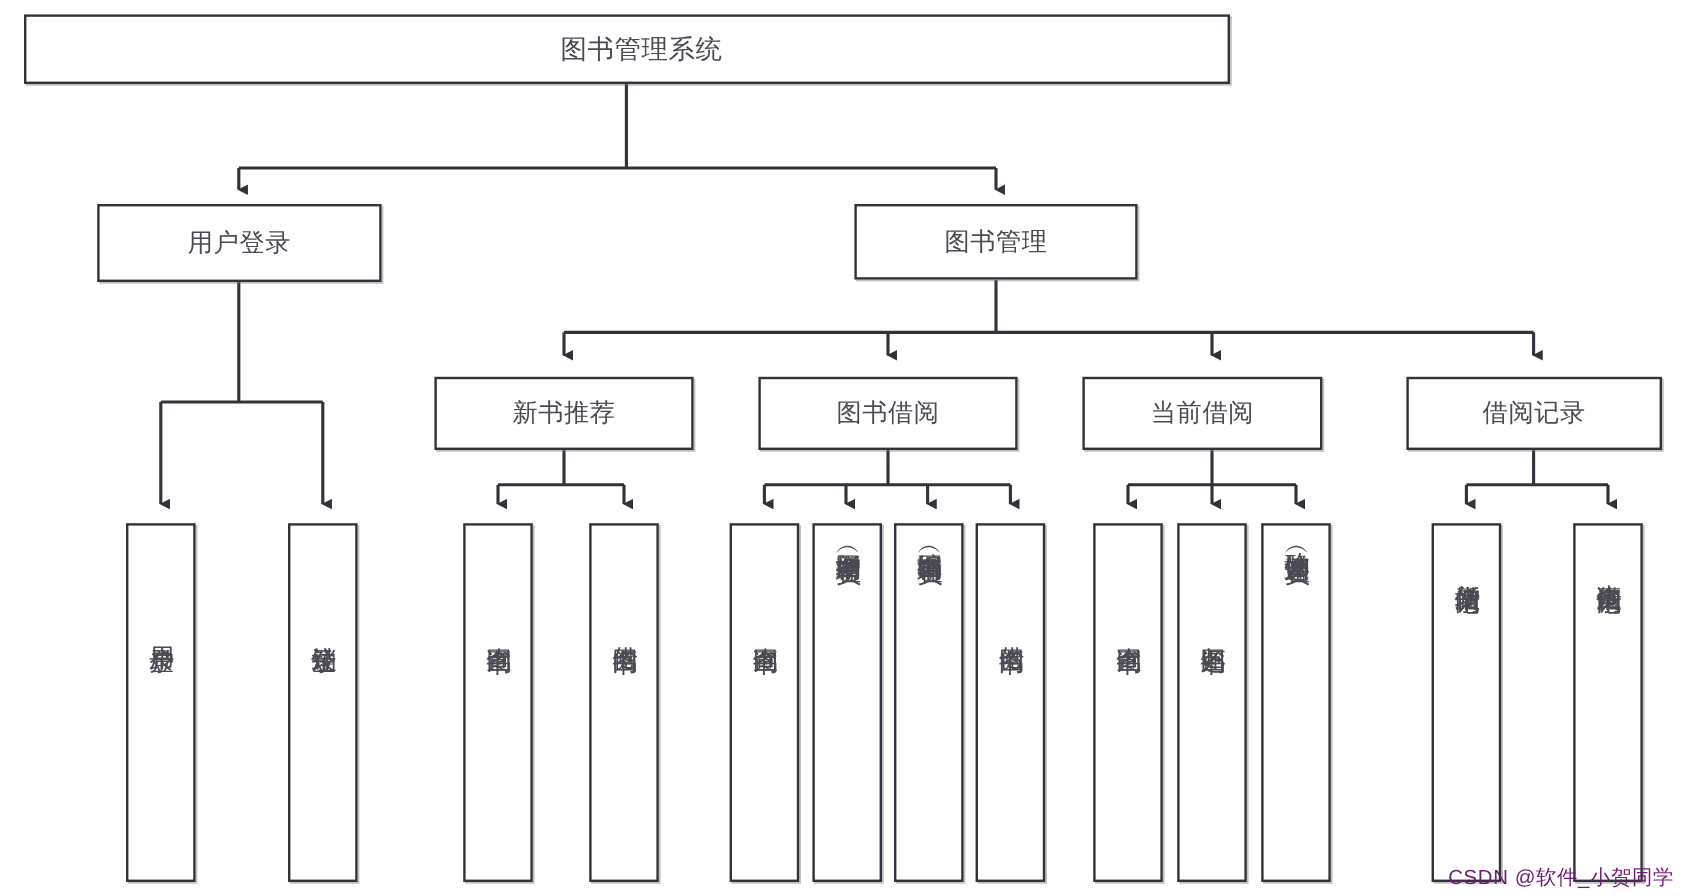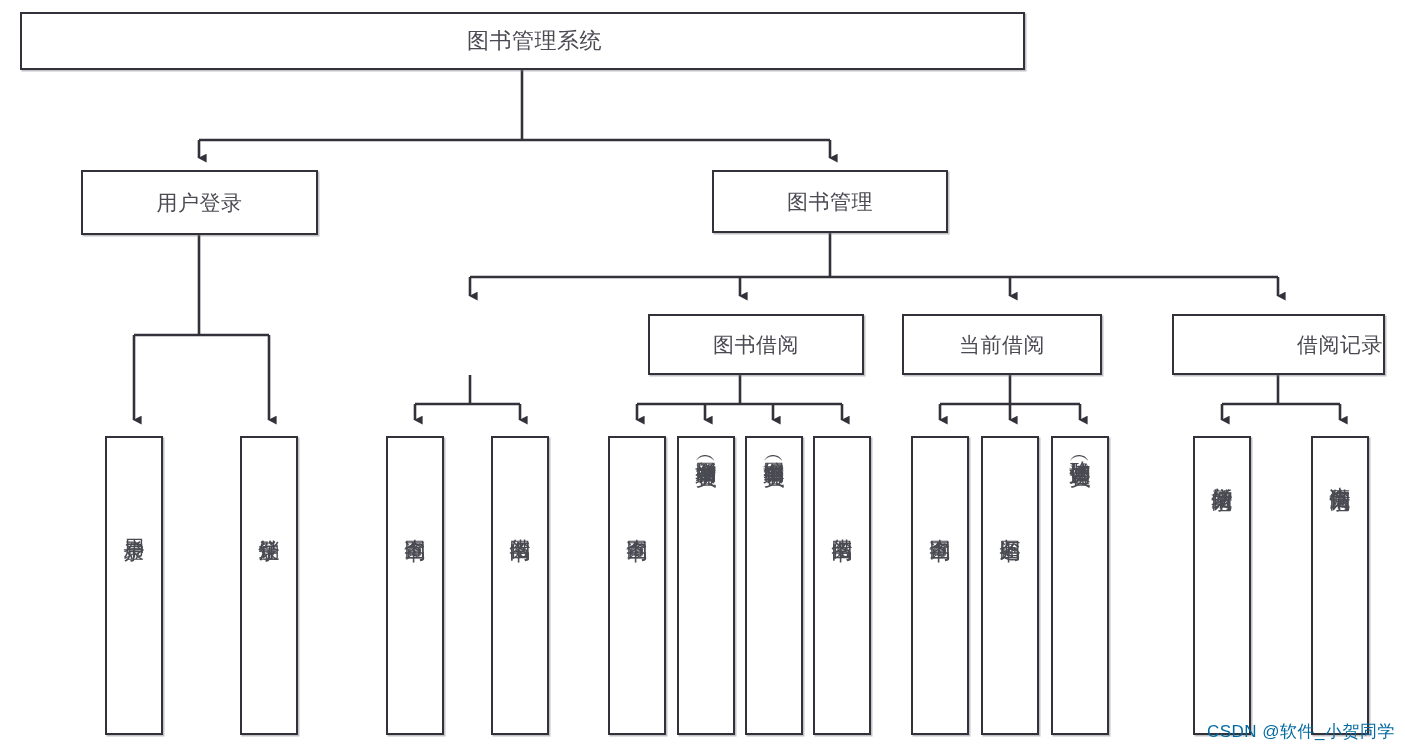--- a/index.html
+++ b/index.html
@@ -65,21 +65,21 @@
     margin-top: 78px;
   }
   .node.vert.mid3 .lbl {
     margin-top: 26px;
   }
   #watermark {
     position: absolute;
     right: 10px;
     bottom: 4px;
     font-size: 17px;
-    color: #0369a1;
+    color: #701a75;
     white-space: nowrap;
     letter-spacing: 0.5px;
   }
 </style>
 </head>
 <body>
 
 <div id="canvas">
 
   <svg id="wires" viewBox="0 0 1405 747">
@@ -136,27 +136,30 @@
     <span class="lbl">图书管理系统</span>
   </div>
 
   <div class="node horiz" style="left:81px; top:170px; width:237px; height:65px;">
     <span class="lbl">用户登录</span>
   </div>
   <div class="node horiz" style="left:712px; top:170px; width:236px; height:63px;justify-content:center;">
     <span class="lbl">图书管理</span>
   </div>
 
-  <div class="node horiz" style="left:632px; top:314px; width:216px; height:61px;margin-left:16px;">
+  <div class="node horiz" style="left:362px; top:314px; width:216px; height:61px;">
+    <span class="lbl">新书推荐</span>
+  </div>
+  <div class="node horiz" style="left:632px; top:314px; width:216px; height:61px;">
     <span class="lbl">图书借阅</span>
   </div>
   <div class="node horiz" style="left:902px; top:314px; width:200px; height:61px;">
     <span class="lbl">当前借阅</span>
   </div>
-  <div class="node horiz" style="left:1172px; top:314px; width:213px; height:61px;justify-content:flex-end;">
+  <div class="node horiz" style="left:1172px; top:314px; width:213px; height:61px;">
     <span class="lbl">借阅记录</span>
   </div>
 
   <div class="node vert mid" style="left:105px; top:436px; width:58px; height:299px;">
     <span class="lbl">用户登录</span>
   </div>
   <div class="node vert mid" style="left:240px; top:436px; width:58px; height:299px;">
     <span class="lbl">注销登录</span>
   </div>
 

